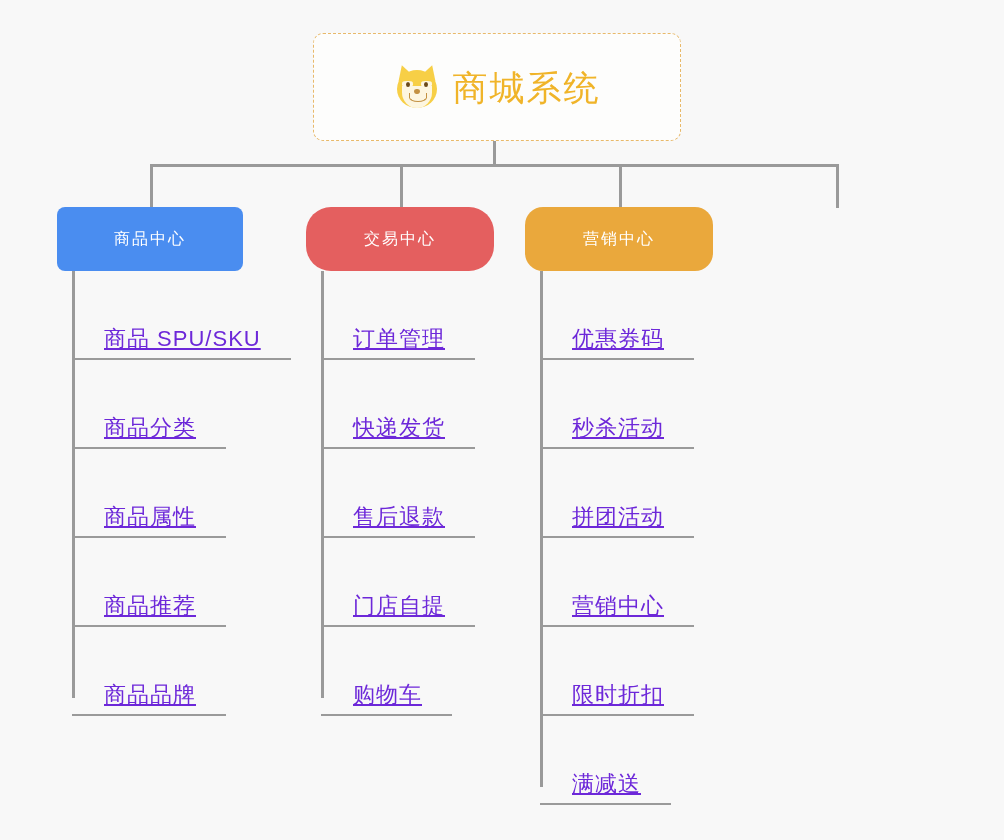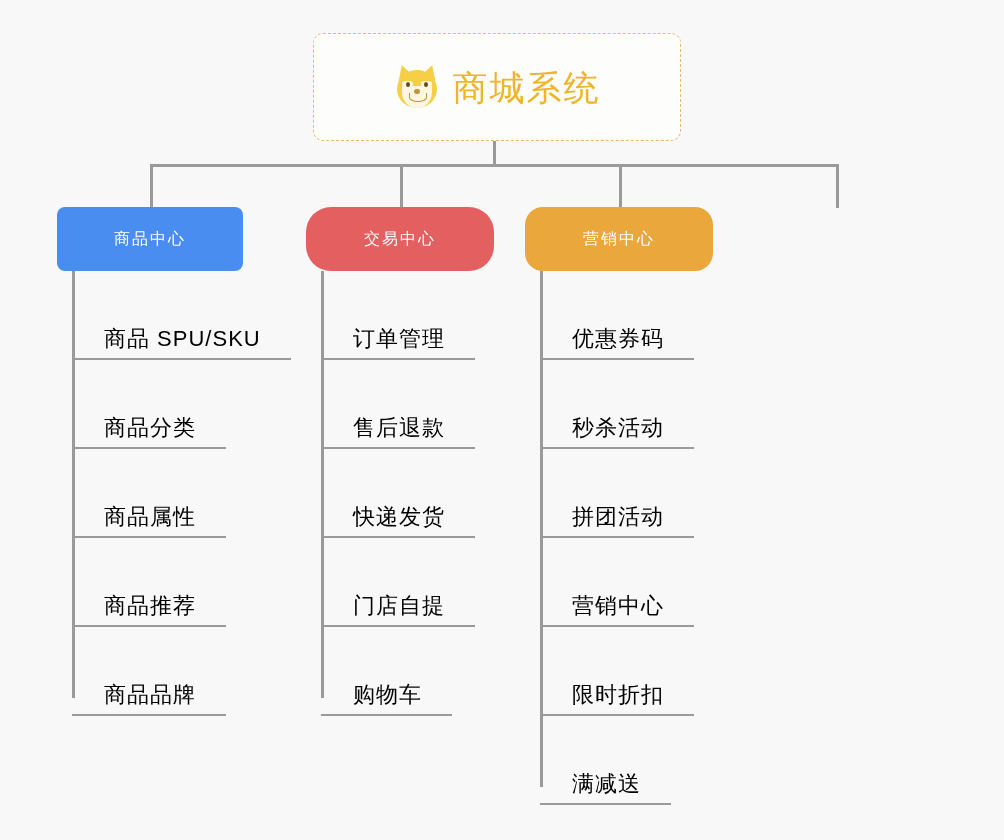--- a/index.html
+++ b/index.html
@@ -183,26 +183,27 @@
   .item {
     position: relative;
     height: 89px;
     box-sizing: border-box;
     display: flex;
     align-items: flex-end;
   }
   .item-label {
     display: inline-block;
     font-size: 22px;
-    color: #000000;
+    color: #6d28d9;
     letter-spacing: 1px;
     padding: 0 30px 7px 32px;
     border-bottom: 2px solid #9a9a9a;
     white-space: nowrap;
     line-height: 1.1;
+    text-decoration: underline;
   }
 </style>
 </head>
 <body>
 
 <div id="chart-root">
 
   <div class="root-node">
     <span class="shiba">
       <span class="ear l"></span>
@@ -247,24 +248,24 @@
     </div>
   </div>
 
   <div class="col" style="left:306px;">
     <div class="col-header w2" style="background:#e45f5f;">交易中心</div>
     <div class="items">
       <div class="item">
           <span class="item-label">订单管理</span>
         </div>
       <div class="item">
+          <span class="item-label">快递发货</span>
+        </div>
+      <div class="item">
           <span class="item-label">售后退款</span>
-        </div>
-      <div class="item">
-          <span class="item-label">快递发货</span>
         </div>
       <div class="item">
           <span class="item-label">门店自提</span>
         </div>
       <div class="item">
           <span class="item-label">购物车</span>
         </div>
     </div>
   </div>
 

